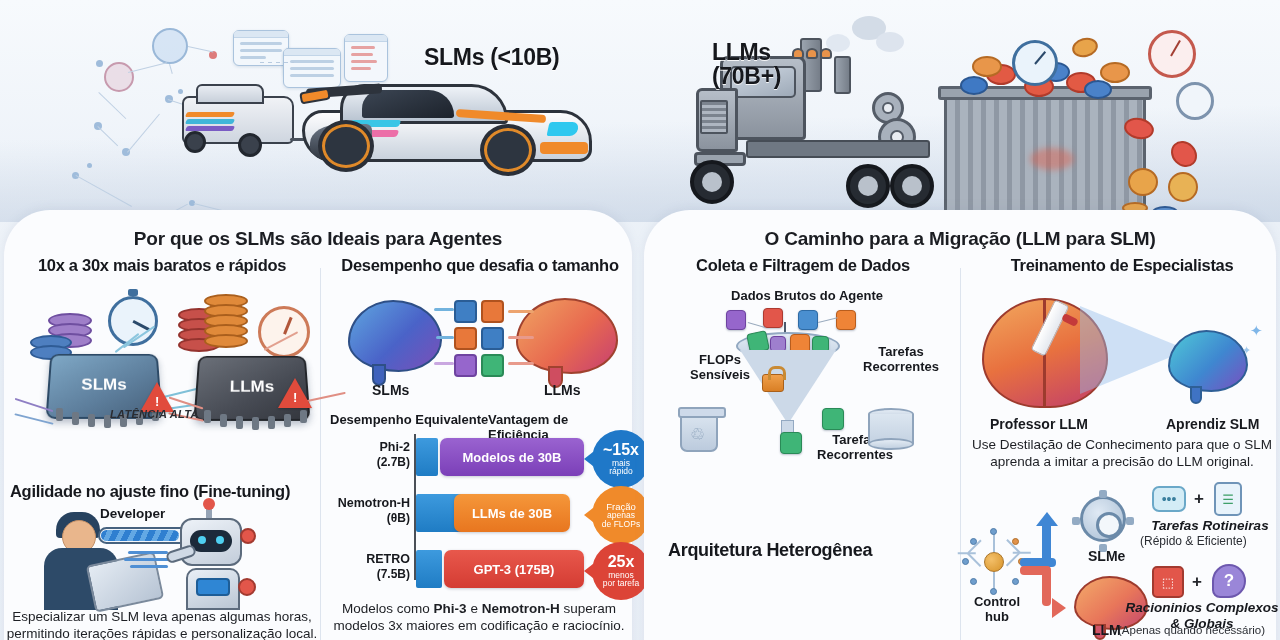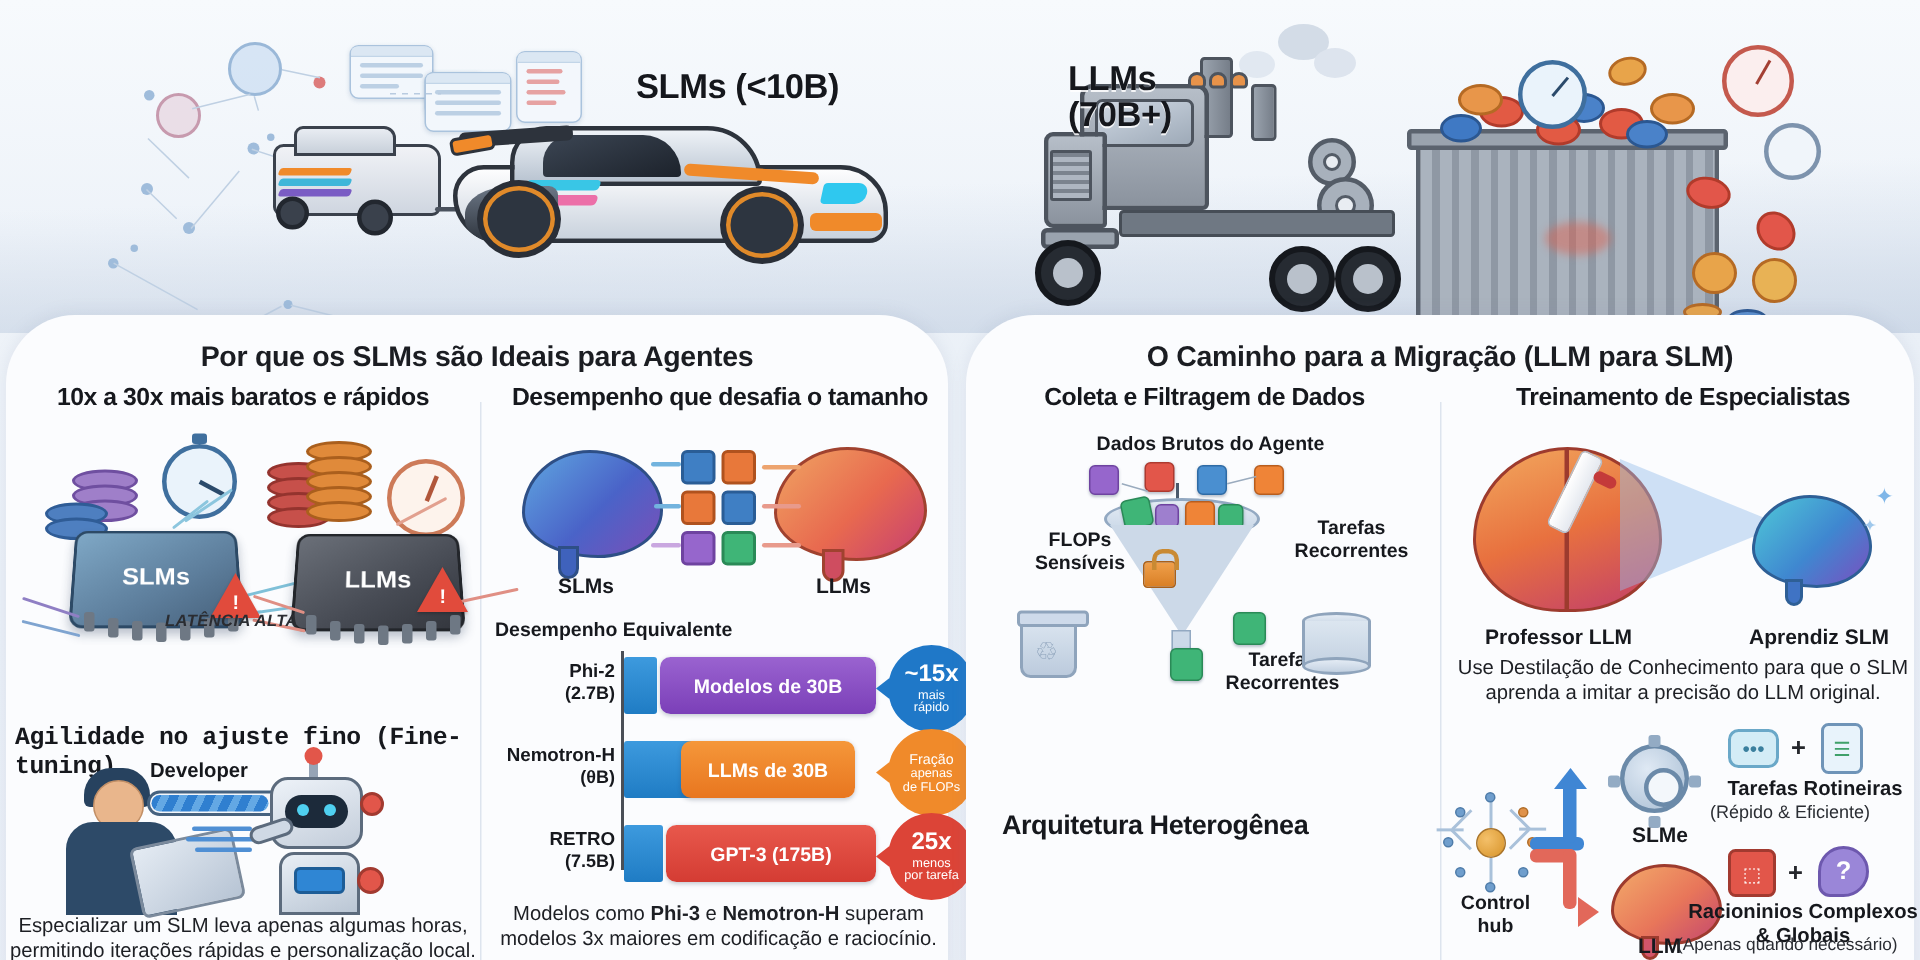--- a/index.html
+++ b/index.html
@@ -218,21 +218,21 @@
   .gear:after{
     content:""; position:absolute; left:13px; top:13px; width:20px;height:20px;
     border-radius:50%; background:#f3f7fb; border:3px solid #6b8aa9;
   }
   .gtooth{ position:absolute; width:8px;height:8px; background:#93abc4; border-radius:2px;}
   .mini-ico{
     position:absolute; width:28px;height:28px; border-radius:6px;
     display:flex;align-items:center;justify-content:center; font-size:14px;
   }
   .plus-sign{ position:absolute; font-size:17px; font-weight:bold; color:#25272c; }
-  .tag-title{ position:absolute; font-size:13.5px; font-weight:bold; color:#16181d; text-align:center; line-height:1.18;}
+  .tag-title{ position:absolute; font-size:13.5px; font-weight:bold; color:#16181d; text-align:center; line-height:1.18;font-style:italic;}
   .tag-sub{ position:absolute; font-size:12px; color:#2a2d33; text-align:left;}
 </style>
 </head>
 <body>
 
 <div id="stage">
 
   <div id="hero">
     <div class="road"></div>
 
@@ -458,21 +458,21 @@
     <div class="trace" style="left:306px;top:396px;width:40px;background:#e08f84;transform:rotate(-12deg);"></div>
     <div class="trace" style="left:262px;top:340px;width:38px;background:#e2a08f;transform:rotate(-28deg);"></div>
     <div class="warn" style="left:140px;top:382px;"></div>
     <div class="warn-bang" style="left:155px;top:394px;">!</div>
     <div class="warn" style="left:278px;top:378px;"></div>
     <div class="warn-bang" style="left:293px;top:390px;">!</div>
   </div>
   <div id="latency-alta">LATÊNCIA ALTA</div>
 
 
-  <div class="col-title" style="left:4px; top:482px; width:316px; text-align:left; padding-left:6px;font-family:Liberation Mono, monospace;">Agilidade no ajuste fino (Fine-tuning)</div>
+  <div class="col-title" style="left:4px; top:482px; width:316px; text-align:left; padding-left:6px;">Agilidade no ajuste fino (Fine-tuning)</div>
 
   <div>
 
     <div style="position:absolute;left:56px;top:512px;width:44px;height:26px;border-radius:18px 18px 4px 4px;background:#27425f;"></div>
     <div style="position:absolute;left:62px;top:520px;width:34px;height:34px;border-radius:50%;background:#e9b68c;border:1.5px solid #c28f66;"></div>
     <div style="position:absolute;left:44px;top:548px;width:74px;height:62px;border-radius:18px 18px 0 0;background:#2d4a68;"></div>
     <div style="position:absolute;left:90px;top:558px;width:70px;height:48px;border-radius:5px;background:linear-gradient(150deg,#e4ebf3,#b7c4d4);border:2px solid #7b8a9c;transform:rotate(-12deg);"></div>
 
     <div style="position:absolute;left:98px;top:527px;width:102px;height:17px;border-radius:9px;background:#f3f6fa;border:2px solid #46627f;"></div>
     <div style="position:absolute;left:101px;top:530px;width:78px;height:11px;border-radius:7px;background:repeating-linear-gradient(115deg,#2f7fd0 0 6px,#63a8e4 6px 11px);"></div>
@@ -519,20 +519,21 @@
     <div class="arrow-c" style="left:434px;top:308px;width:20px;background:#72b3de;"></div>
     <div class="arrow-c" style="left:436px;top:336px;width:18px;background:#72b3de;"></div>
     <div class="arrow-c" style="left:434px;top:362px;width:20px;background:#c9a7e0;"></div>
     <div class="arrow-c" style="left:508px;top:310px;width:26px;background:#eda46f;"></div>
     <div class="arrow-c" style="left:508px;top:336px;width:26px;background:#e89a8c;"></div>
     <div class="arrow-c" style="left:508px;top:362px;width:26px;background:#e89a8c;"></div>
   </div>
 
   <div id="chart">
     <div class="chart-head" style="left:0px;">Desempenho Equivalente</div>
+    <div class="chart-head" style="left:158px;">Vantagem de Eficiência</div>
     <div class="axis"></div>
 
     <div class="row" style="top:24px;">
       <div class="row-lbl">
         <span>Phi-2</span>
         <small>(2.7B)</small>
       </div>
       <div class="bar-blue" style="width:22px;"></div>
       <div class="bar-main" style="left:110px;width:144px;background:linear-gradient(180deg,#9a63d0,#7b3fb8);">
         <span>Modelos de 30B</span>

